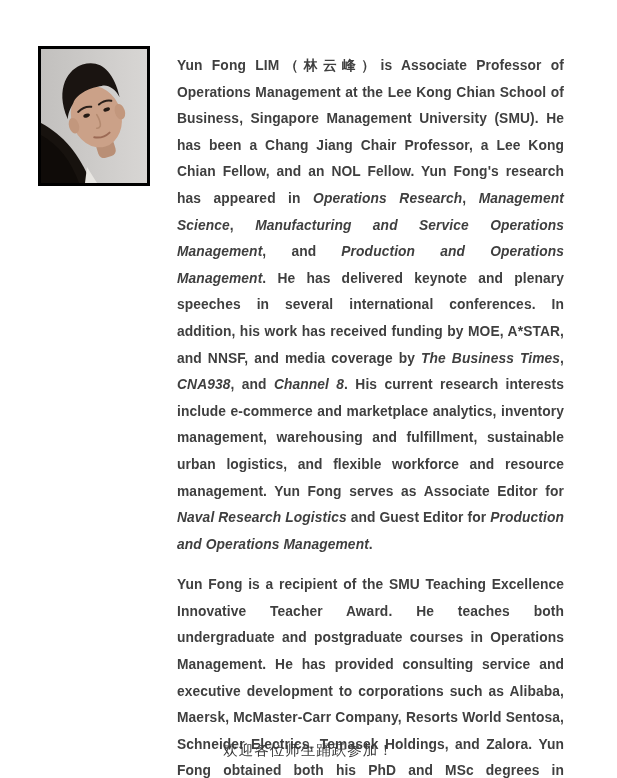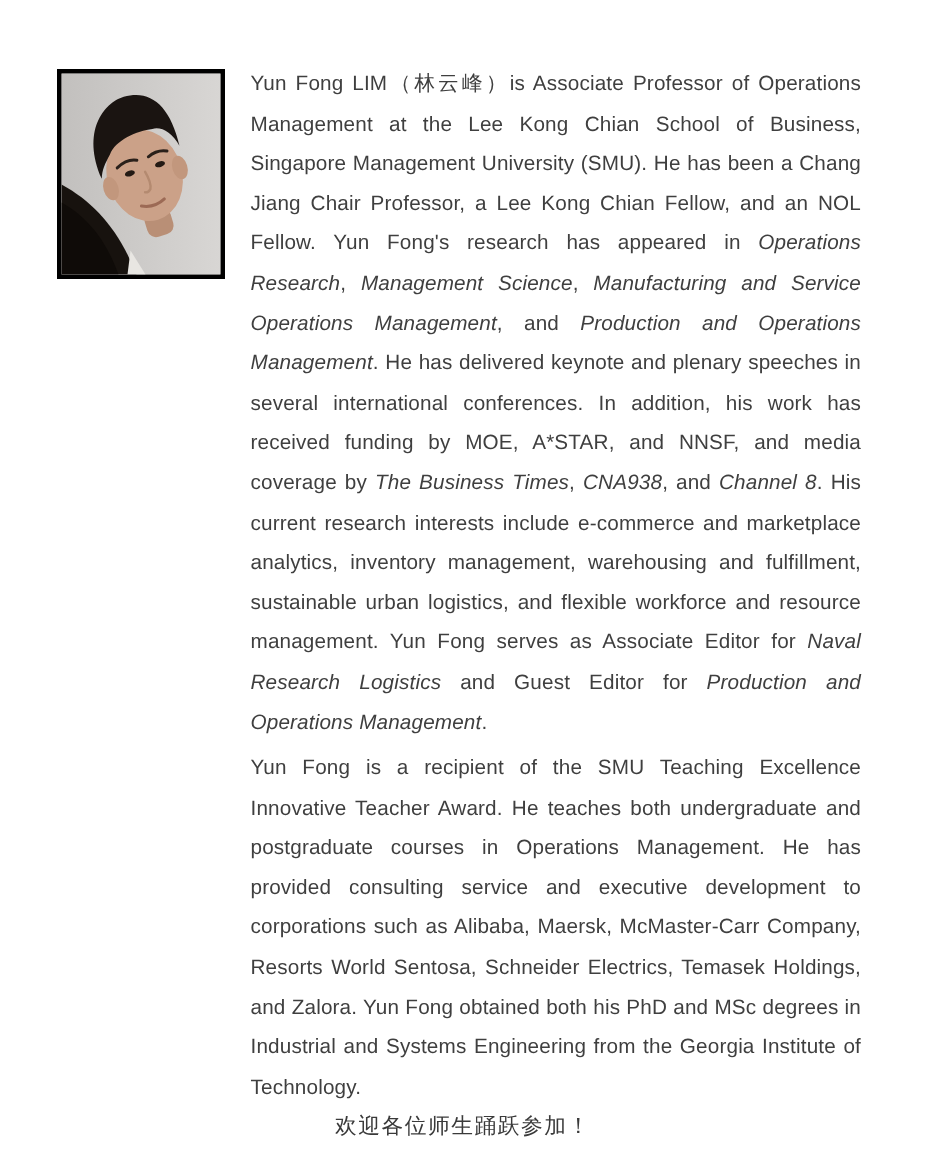--- a/index.html
+++ b/index.html
@@ -31,22 +31,23 @@
     position: absolute;
     left: 163px;
     top: 39px;
     width: 415px;
     font-size: 13.8px;
     line-height: 26.6px;
     text-align: justify;
     letter-spacing: 0.1px;
   }
   .bio p {
-    margin: 4px;
+    margin: 14px;
     padding: 0;
+    font-weight: bold;
   }
   .bio i { font-style: italic; }
   .footer-line {
     position: absolute;
     left: 0;
     top: 741px;
     width: 100%;
     text-align: center;
     font-size: 14.5px;
     color: #3a3a3a;

